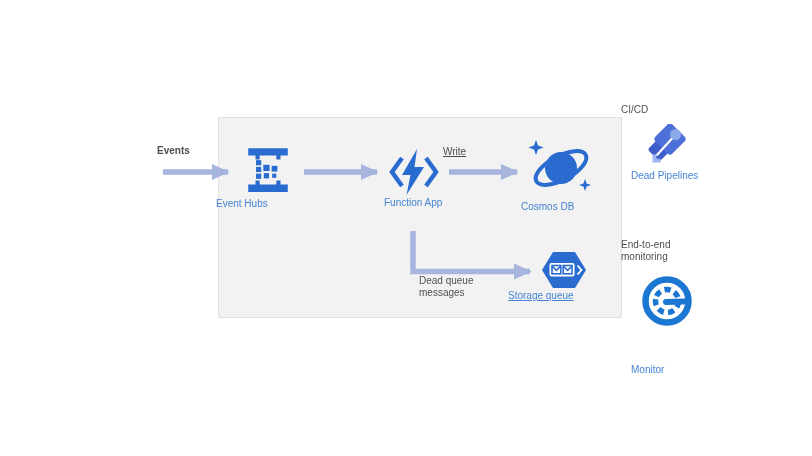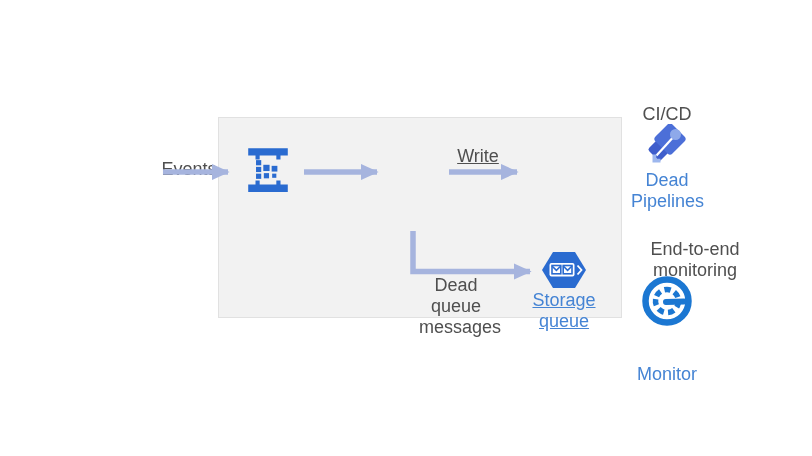--- a/index.html
+++ b/index.html
@@ -6,21 +6,21 @@
   #canvas{
     position:relative;width:812px;height:456px;background:#ffffff;
     font-family:"Liberation Sans", sans-serif;overflow:hidden;
   }
   .boundary{
     position:absolute;left:218px;top:117px;width:404px;height:201px;
     background:#f2f2f2;border:1px solid #e1e1e1;box-sizing:border-box;
   }
   .node{position:absolute;}
   .label{
-    position:absolute;font-size:18px;text-align:center;line-height:1.18;
+    position:absolute;font-size:10px;line-height:1.18;
     color:#4584d4;white-space:normal;
   }
   .label.gray{color:#4f4f4f;}
   svg{display:block;}
   #arrows{position:absolute;left:0;top:0;pointer-events:none;}
 </style>
 </head>
 <body>
 
 <div id="canvas">
@@ -35,23 +35,43 @@
         <path d="M5 45 H43 V38 H36 V34 H32 V38 H16 V34 H12 V38 H5 Z"></path>
         <rect x="12.5" y="14.5" width="5" height="5"></rect>
         <rect x="12.5" y="21" width="5" height="5"></rect>
         <rect x="12.5" y="27.5" width="5" height="5"></rect>
         <rect x="19.5" y="19" width="6" height="6"></rect>
         <rect x="20" y="27" width="5" height="5"></rect>
         <rect x="27.5" y="20" width="5.5" height="5.5"></rect>
         <rect x="28" y="27.5" width="4" height="4"></rect>
       </g>
     </svg>
+    <div class="label" style="left:-27px;top:53px;width:104px;position:absolute;">Event Hubs</div>
   </div>
 
+  <div class="node" style="left:387px;top:148px;">
+    <svg width="54" height="48" viewBox="0 0 54 48">
+      <g stroke="#2a6bd0" stroke-width="4.5" fill="none">
+        <polyline points="15,10 5,24 15,38"></polyline>
+        <polyline points="39,10 49,24 39,38"></polyline>
+      </g>
+      <polygon points="30,1 15,27 23.5,27 19.5,47 37,19 27.5,19" fill="#2a6bd0"></polygon>
+    </svg>
+    <div class="label" style="left:-3px;top:49px;width:60px;position:absolute;">Function App</div>
+  </div>
 
+  <div class="node" style="left:526px;top:137px;">
+    <svg width="70" height="63" viewBox="0 0 70 63">
+      <circle cx="35" cy="31" r="16" fill="#2a6bd0"></circle>
+      <ellipse cx="35" cy="31" rx="28" ry="12" fill="none" stroke="#2a6bd0" stroke-width="4" transform="rotate(-28 35 31)"></ellipse>
+      <path d="M10 3 l2 5.5 l5.5 2 l-5.5 2 l-2 5.5 l-2 -5.5 l-5.5 -2 l5.5 -2 Z" fill="#2a6bd0"></path>
+      <path d="M59 42 l1.6 4.4 l4.4 1.6 l-4.4 1.6 l-1.6 4.4 l-1.6 -4.4 l-4.4 -1.6 l4.4 -1.6 Z" fill="#2a6bd0"></path>
+    </svg>
+    <div class="label" style="left:-5px;top:64px;width:80px;position:absolute;">Cosmos DB</div>
+  </div>
 
   <div class="node" style="left:542px;top:251px;">
     <svg width="44" height="38" viewBox="0 0 44 38">
       <polygon points="11,1 33,1 44,19 33,37 11,37 0,19" fill="#2a6bd0"></polygon>
       <rect x="7.5" y="12" width="25" height="13.5" rx="2" fill="#ffffff"></rect>
       <g stroke="#2a6bd0" stroke-width="1.6" fill="none">
         <rect x="10" y="14.5" width="8.8" height="8.3"></rect>
         <polyline points="10,15 14.4,19.3 18.8,15"></polyline>
         <rect x="21.2" y="14.5" width="8.8" height="8.3"></rect>
         <polyline points="21.2,15 25.6,19.3 30,15"></polyline>
@@ -67,30 +87,30 @@
       <rect x="5" y="17" width="17" height="17" rx="2.5" fill="#3f5ecc" transform="rotate(45 13.5 25.5)"></rect>
       <rect x="12" y="3" width="24" height="24" rx="3.5" fill="#4c6fd8" transform="rotate(45 24 15)"></rect>
       <circle cx="29.5" cy="10.5" r="5.5" fill="#8ea9ea"></circle>
       <line x1="10.5" y1="31.5" x2="26" y2="14.5" stroke="#ffffff" stroke-width="2.2"></line>
       <path d="M6.5 30.5 V38.5 H14.5 V34.7 H10.3 V30.5 Z" fill="#9db7ee"></path>
     </svg>
     <div class="label" style="left:-15px;top:46px;width:72px;position:absolute;">Dead Pipelines</div>
   </div>
 
   <div class="node" style="left:642px;top:276px;">
-    <div class="label gray" style="left:-21px;top:-37px;width:92px;position:absolute;padding-left:28px;">End-to-end monitoring</div>
+    <div class="label gray" style="left:-21px;top:-37px;width:92px;position:absolute;">End-to-end monitoring</div>
     <svg width="50" height="50" viewBox="0 0 50 50">
       <circle cx="25" cy="25" r="21.5" fill="#ffffff" stroke="#1b77d2" stroke-width="6.5"></circle>
       <circle cx="25" cy="25" r="11.5" fill="none" stroke="#1b77d2" stroke-width="5.5" stroke-dasharray="6.2 4.2" transform="rotate(-155 25 25)"></circle>
       <line x1="24" y1="26" x2="42" y2="25.5" stroke="#1b77d2" stroke-width="6" stroke-linecap="round"></line>
     </svg>
     <div class="label" style="left:-11px;top:55px;width:72px;position:absolute;margin-top:33px;">Monitor</div>
   </div>
 
-  <div class="label gray" style="left:157px;top:159px;width:64px;">Events</div>
+  <div class="label gray" style="left:157px;top:145px;width:64px;font-weight:bold;">Events</div>
   <div class="label gray" style="left:443px;top:146px;width:70px;text-decoration:underline;">Write</div>
   <div class="label gray" style="left:419px;top:275px;width:74px;">Dead queue messages</div>
 
   <svg id="arrows" width="812" height="456" viewBox="0 0 812 456">
     <defs>
       <marker id="ah" markerWidth="3.4" markerHeight="3" refX="3" refY="1.5" orient="auto">
         <path d="M0,0 L3.3,1.5 L0,3 Z" fill="#a6b4de"></path>
       </marker>
     </defs>
     <g stroke="#a6b4de" stroke-width="5.5" fill="none">

